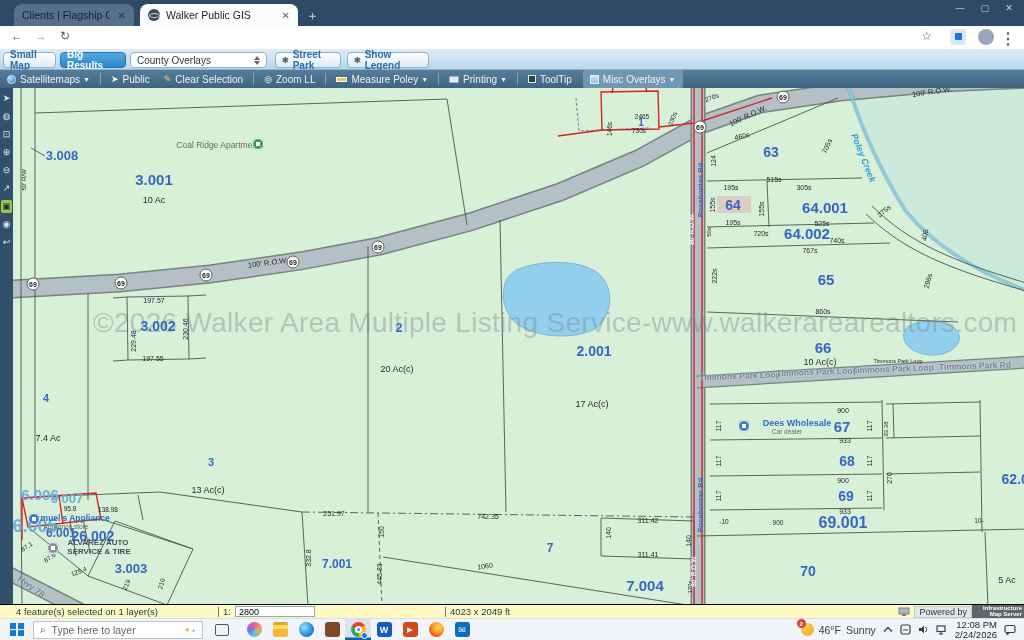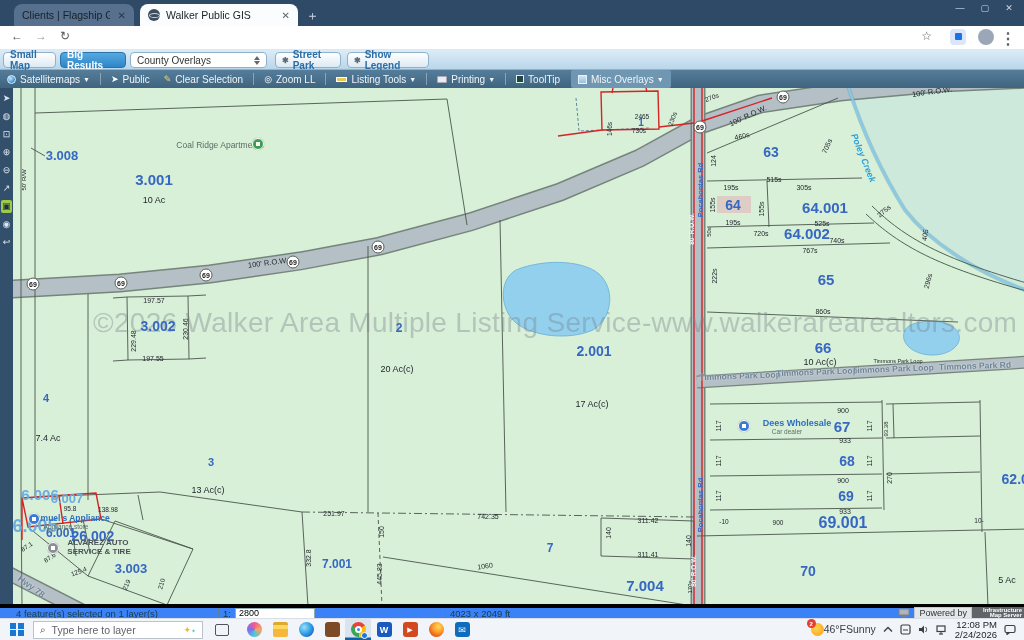--- a/index.html
+++ b/index.html
@@ -69,21 +69,21 @@
   .c-g{color:#5d6e64}
   .c-d{color:#4a5055;font-weight:700}
   .c-pb{color:#2f6fc0;font-weight:700}
   .c-c{color:#2fa0d8;font-weight:700;font-style:italic}
   .shield{position:absolute;width:13px;height:13px;border-radius:50%;background:#fff;border:1px solid #5a6258;color:#222;font-size:7px;font-weight:700;display:flex;align-items:center;justify-content:center;transform:translate(-50%,-50%)}
   .poi{position:absolute;width:12px;height:12px;border-radius:50%;transform:translate(-50%,-50%);border:1.5px solid #fff;box-shadow:0 0 1px rgba(0,0,0,.4)}
   .poi::after{content:"";position:absolute;left:3px;top:3px;width:3.5px;height:3.5px;background:#fff}
   #watermark{position:absolute;left:93px;top:307px;width:940px;font-size:28px;color:rgba(118,130,136,.38);white-space:nowrap;letter-spacing:.3px}
 
   
-  #statusbar{position:absolute;left:0;top:604px;width:1024px;height:14px;background:#3b82f6;border-top:4px solid #000000;font-size:9.5px;color:#173a4a;display:flex;align-items:center}
+  #statusbar{position:absolute;left:0;top:604px;width:1024px;height:14px;background:#fef9c3;border-top:1px solid #000000;font-size:9.5px;color:#173a4a;display:flex;align-items:center}
   .st-sep{width:1px;height:10px;background:#5d8194;margin:0 4px}
   #scale-input{width:80px;height:11px;border:1px solid #8fa9b5;font-size:9px;padding:0 3px;font-family:"Liberation Sans",sans-serif}
   #powered{margin-left:auto;display:flex;align-items:center}
   #powered .chip{background:#e4e7e8;border:1px solid #c2c8cc;font-size:9px;color:#2e3438;padding:0 4px;height:12px;display:flex;align-items:center}
   #brand{width:52px;height:13px;background:#5f6569;color:#fff;font-size:6px;font-weight:700;text-align:right;padding:1px 2px;line-height:5.5px}
 
   
   #taskbar{position:absolute;left:0;top:618px;width:1024px;height:22px;background:#f1f4f9;border-top:1px solid #d9dfe8;display:flex;align-items:center;font-size:10.5px;color:#3c4043}
   #start{width:14px;height:14px;margin:0 9px 0 10px;display:grid;grid-template-columns:6px 6px;grid-template-rows:6px 6px;gap:1.5px}
   #start i{background:#1878d4}
@@ -102,21 +102,21 @@
   .app-app-grid i{background:#e8d9c8}
   .app-chrome{border-radius:50%;background:conic-gradient(from -60deg,#ea4335 0 33%,#fbbc05 0 66%,#34a853 0 100%)}
   .app-chrome::before{content:"";position:absolute;left:4px;top:4px;width:7px;height:7px;border-radius:50%;background:#fff}
   .app-chrome::after{content:"";position:absolute;left:6px;top:6px;width:3px;height:3px;border-radius:50%;background:#4285f4}
   .app-chrome .badge{position:absolute;right:-2px;bottom:-2px;width:7px;height:7px;border-radius:50%;background:#1a73e8;border:1px solid #fff}
   .app-word{background:#185abd;color:#fff;font-size:9px;font-weight:700}
   .app-media{background:#d2491f;color:#fff;font-size:7px}
   .app-firefox{border-radius:50%;background:radial-gradient(circle at 62% 32%,#ffd24a 8%,#ff9a2e 40%,#e1410e 85%)}
   .app-outlook{background:#0f6cbd;color:#fff;font-size:9px}
   #tray{margin-left:auto;display:flex;align-items:center;gap:7px;padding-right:8px}
-  #weather{display:flex;align-items:flex-start;}
+  #weather{display:flex;align-items:center;gap:5px}
   #sun{width:13px;height:13px;border-radius:50%;background:radial-gradient(circle at 40% 40%,#ffd44d,#f59d18);position:relative}
   #sun .wbadge{position:absolute;left:-4px;top:-4px;width:9px;height:9px;border-radius:50%;background:#e33e30;color:#fff;font-size:6px;font-weight:700;display:flex;align-items:center;justify-content:center}
   #clock{text-align:right;font-size:9.5px;line-height:10px;color:#1d2125}
   .trayic{color:#3c4043;display:flex;align-items:center}
 </style>
 </head>
 <body>
 
 <div id="tabstrip">
   <div class="tab inactive" style="left:14px;width:120px">
@@ -197,21 +197,21 @@
       <span>Clear Selection</span>
     </div>
     <div class="tb2-sep"></div>
     <div class="tb2-item">
       <span class="tb2-ico ico-target">◎</span>
       <span>Zoom LL</span>
     </div>
     <div class="tb2-sep"></div>
     <div class="tb2-item">
       <span class="tb2-ico ico-ruler"></span>
-      <span>Listing Tools</span>
+      <span>Measure Poley</span>
       <span class="caret">▼</span>
     </div>
     <div class="tb2-sep"></div>
     <div class="tb2-item">
       <span class="tb2-ico ico-printer"></span>
       <span>Printing</span>
       <span class="caret">▼</span>
     </div>
     <div class="tb2-sep"></div>
     <div class="tb2-item">

